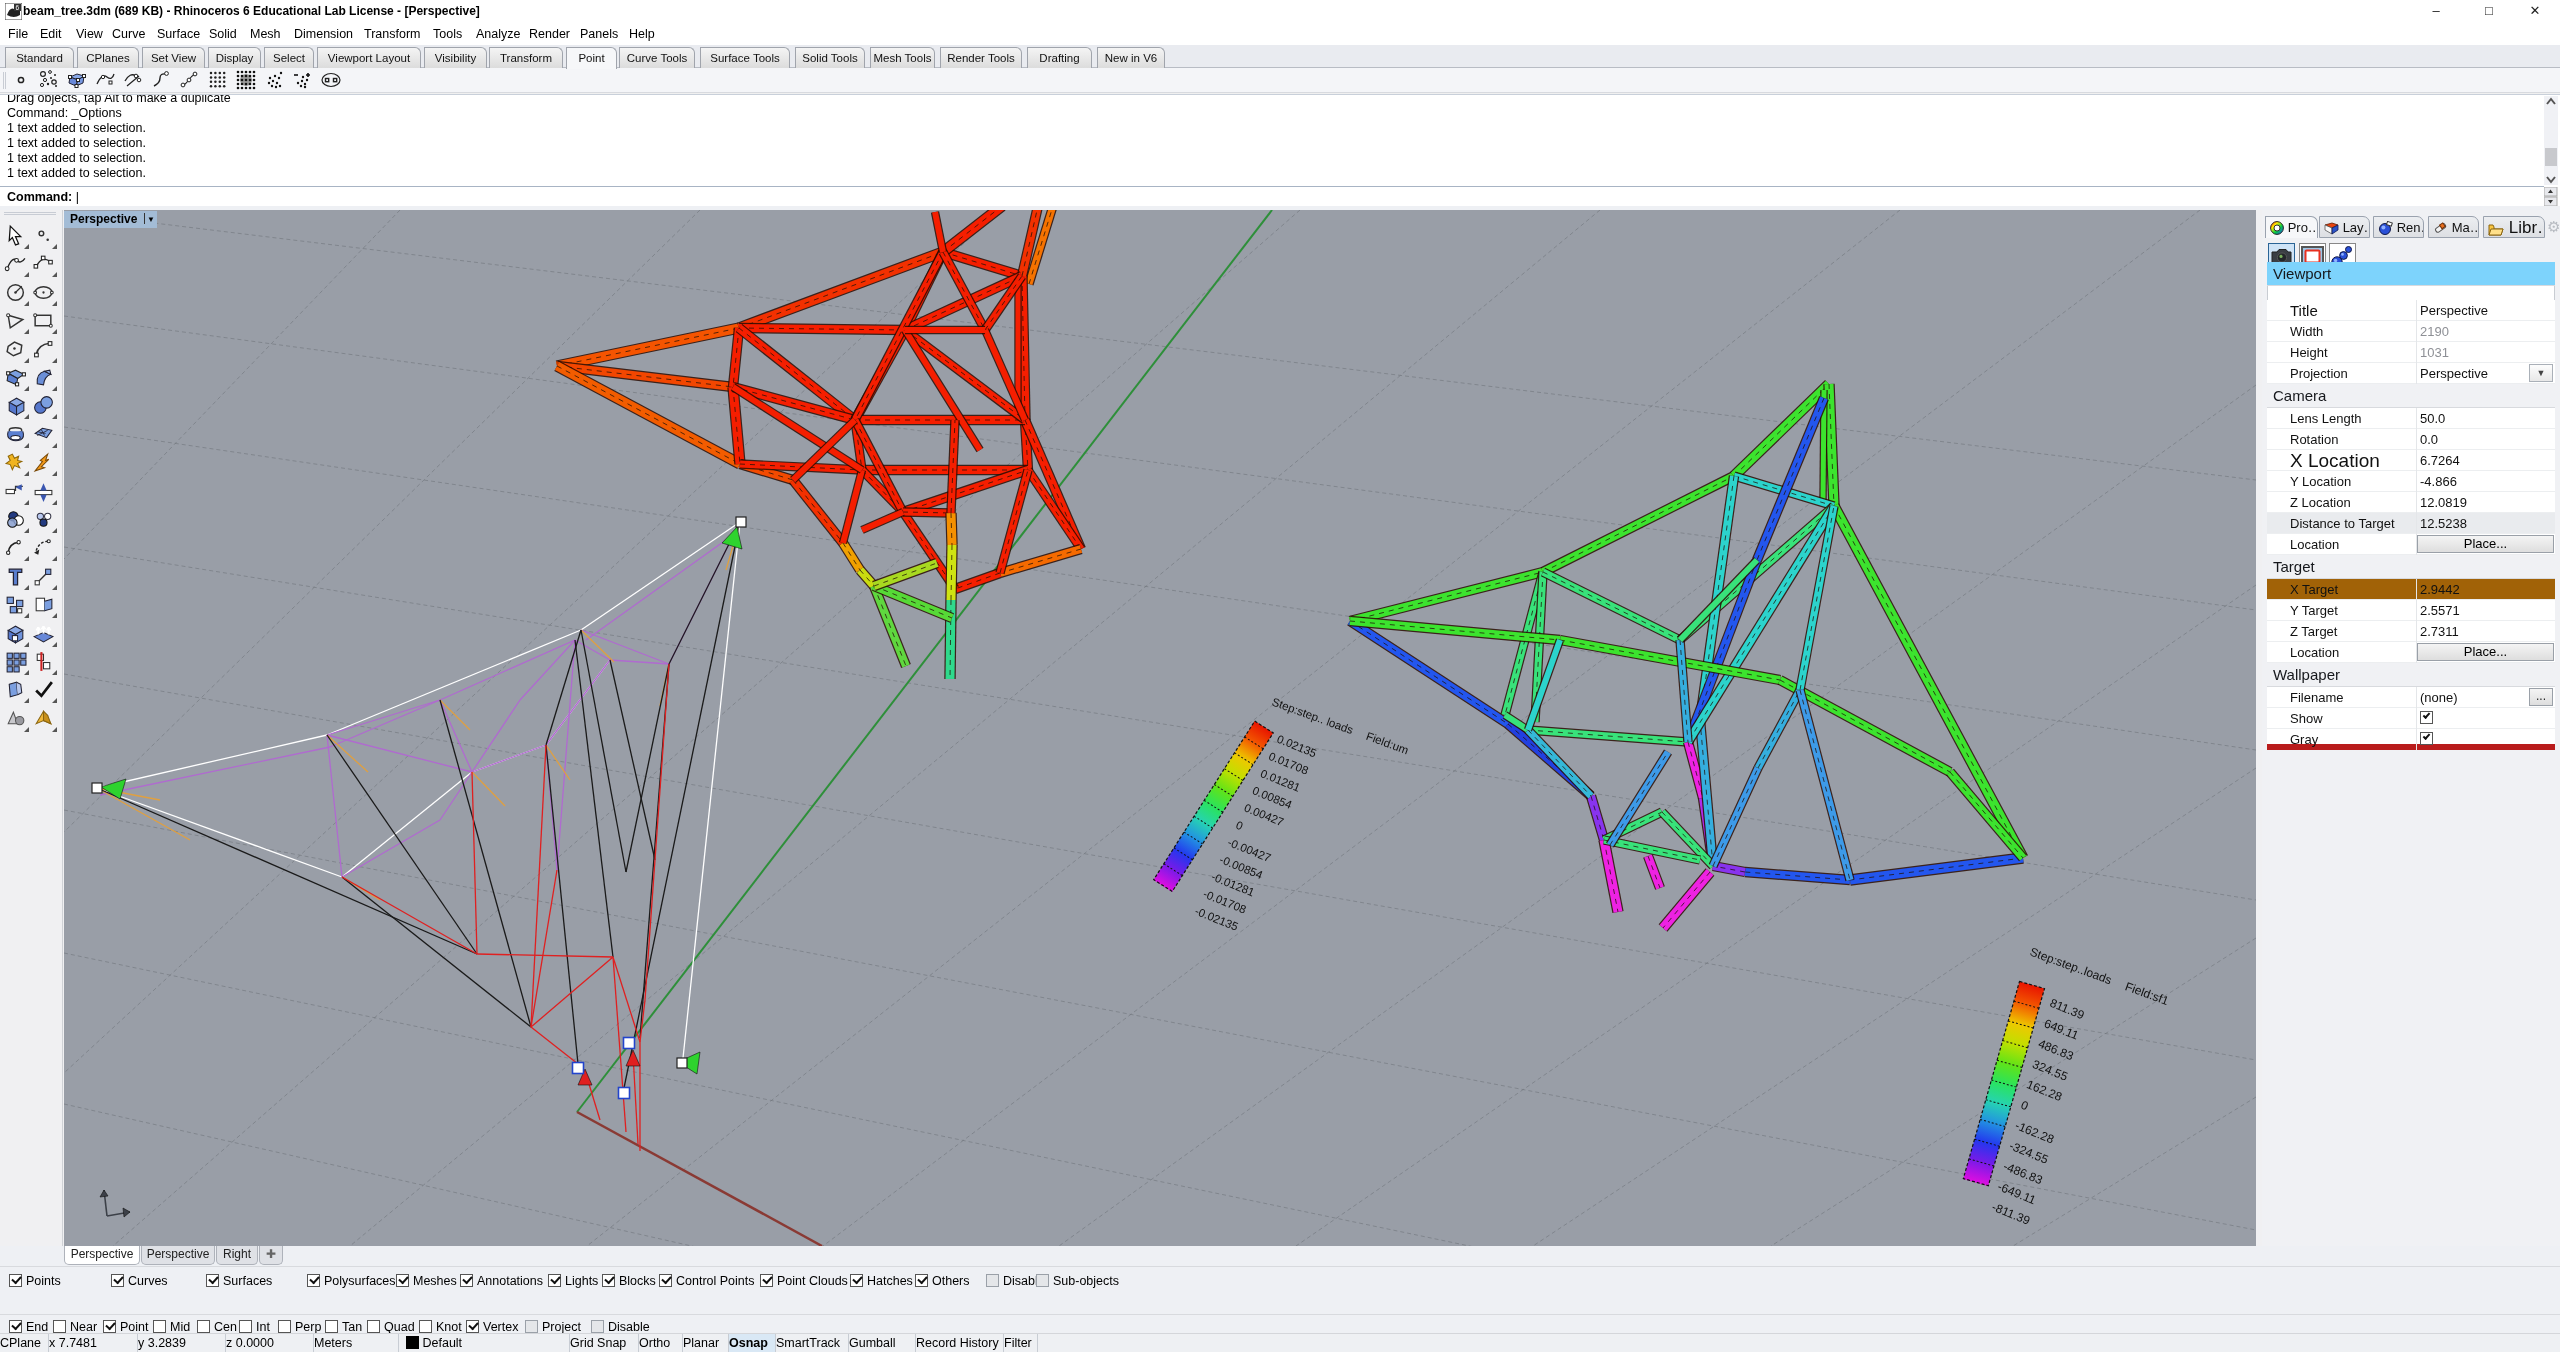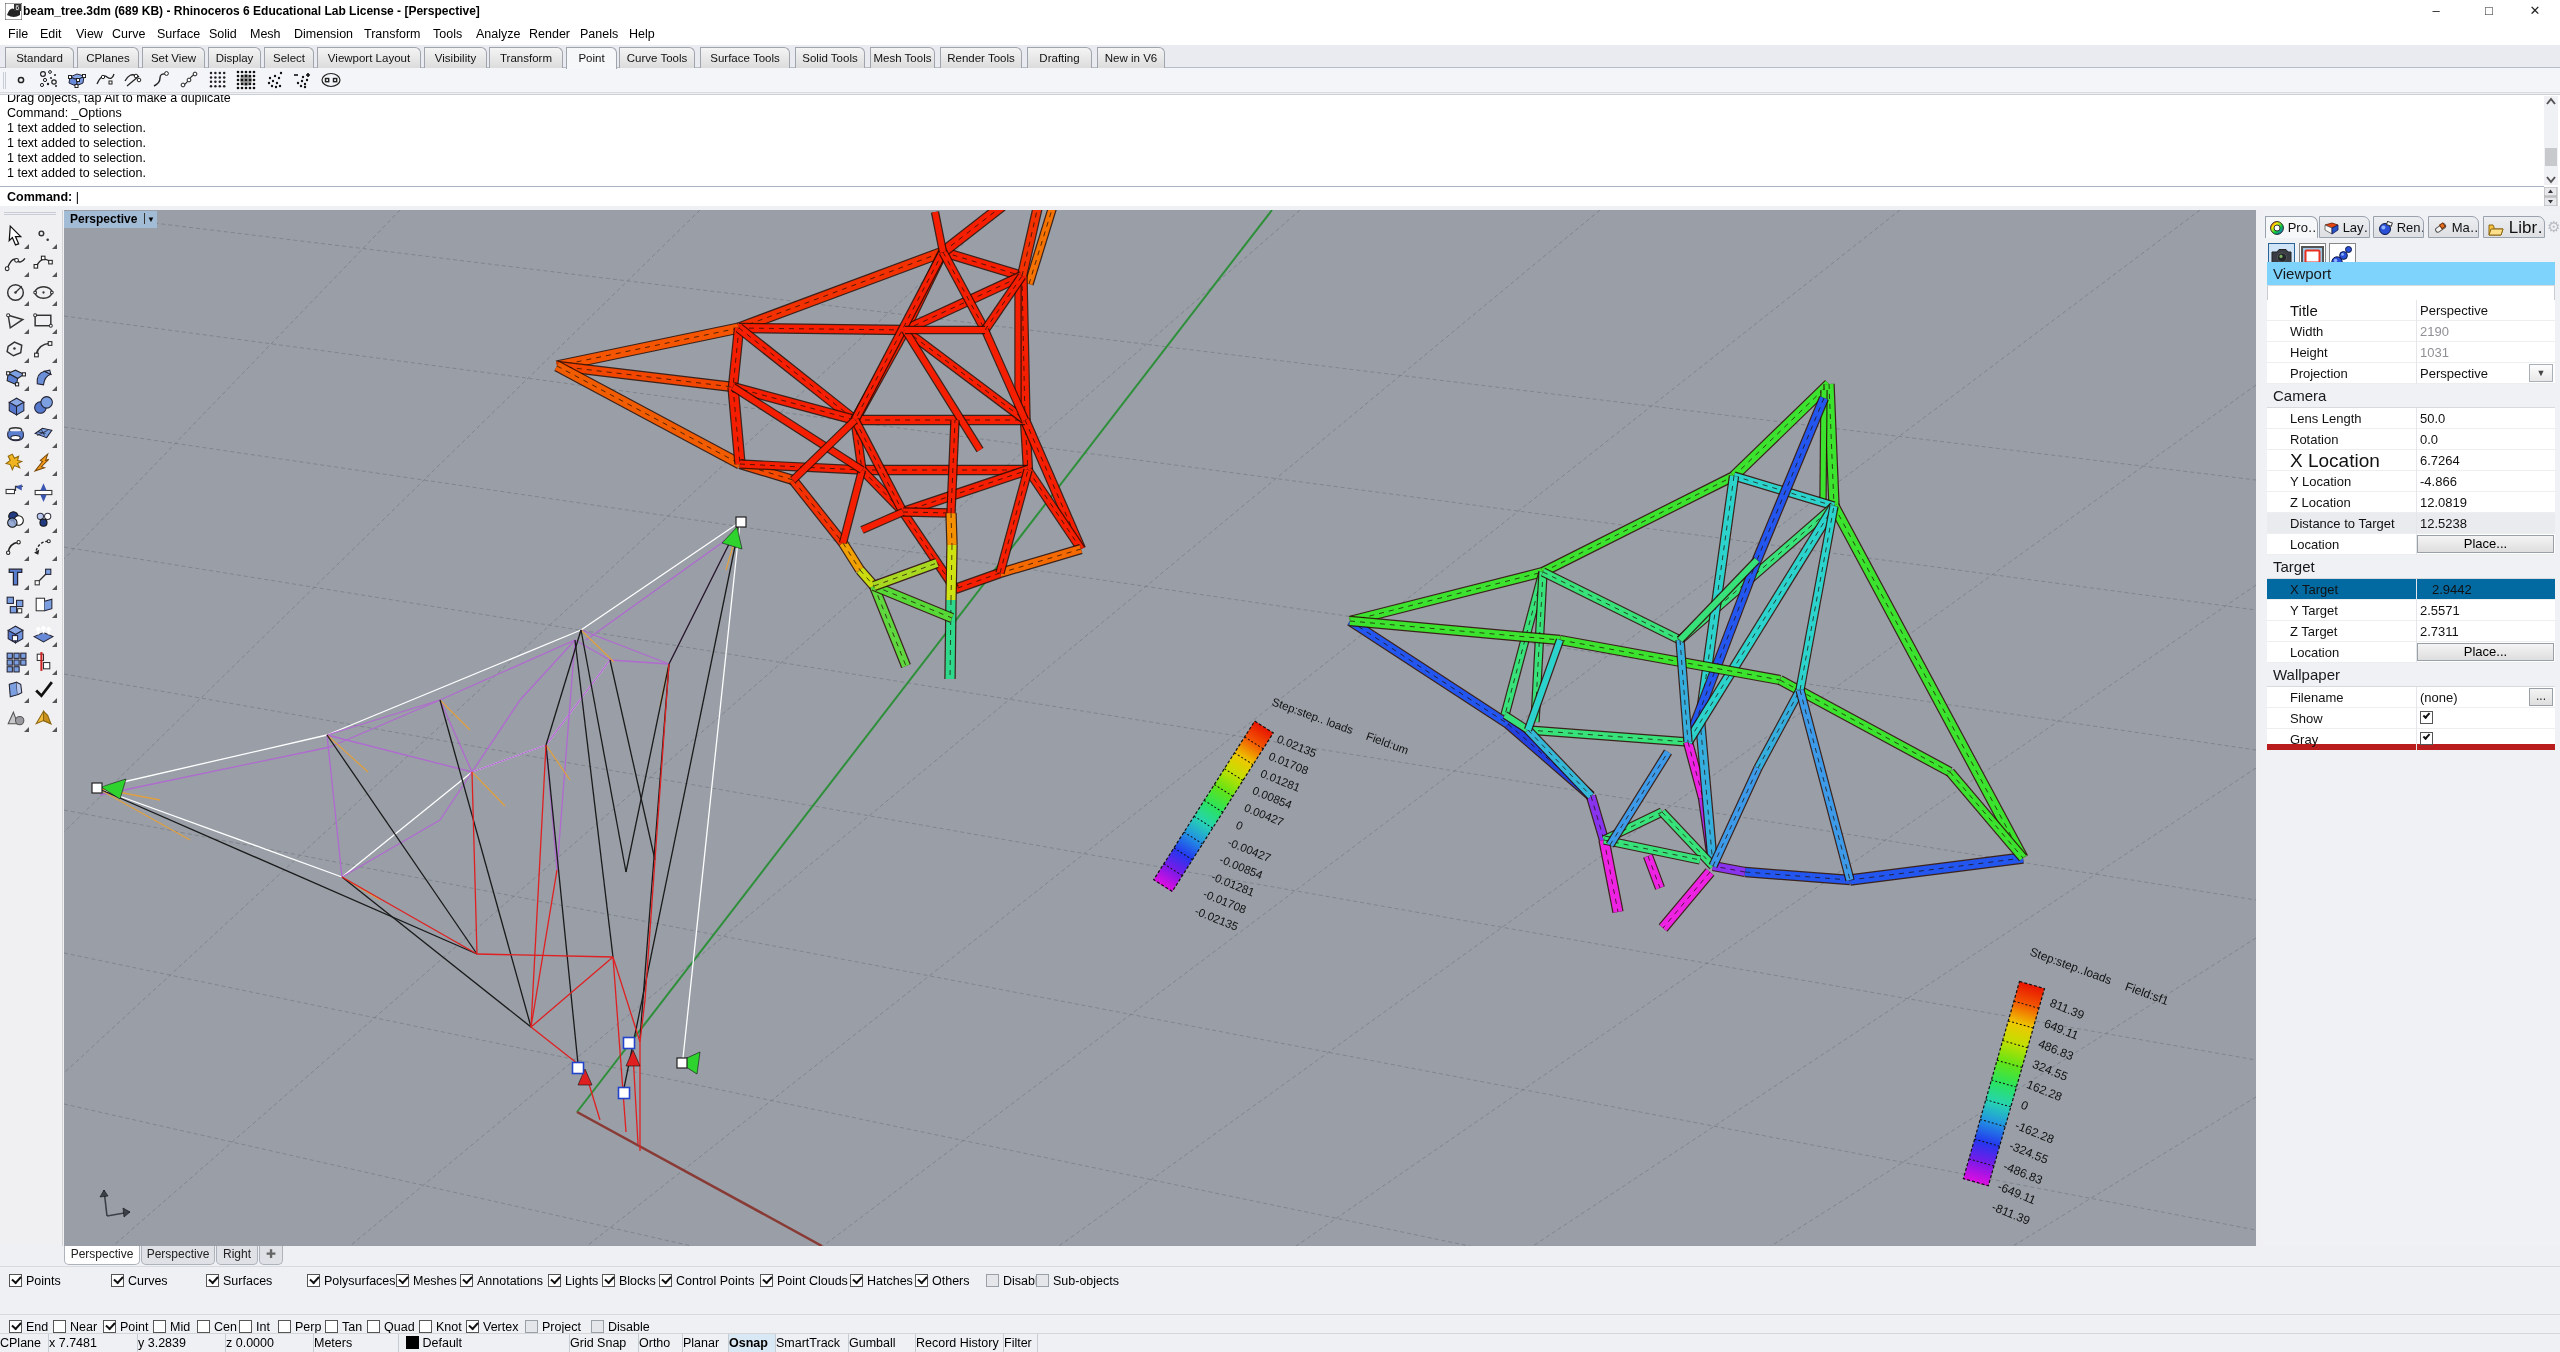--- a/index.html
+++ b/index.html
@@ -1056,24 +1056,24 @@
         <div style="position:absolute;left:23px;top:0;width:126px;height:21px;font-size:13px;color:#111;line-height:21px;white-space:nowrap">Distance to Target</div>
         <div style="position:absolute;left:149px;top:0;width:1px;height:21px;background:#e4e6e9"></div>
         <div style="position:absolute;left:153px;top:0;width:110px;height:21px;font-size:13px;color:#111;line-height:21px;white-space:nowrap">12.5238</div>
       </div>
       <div style="position:absolute;left:5px;top:324px;width:288px;height:21px;background:#fff;border-bottom:1px solid #eceef0">
         <div style="position:absolute;left:23px;top:0;width:126px;height:21px;font-size:13px;color:#111;line-height:21px;white-space:nowrap">Location</div>
         <div style="position:absolute;left:149px;top:0;width:1px;height:21px;background:#e4e6e9"></div>
         <div style="position:absolute;left:150px;top:1px;width:137px;height:18px;background:linear-gradient(#f4f4f4,#dedede);border:1px solid #9aa0a8;font-size:13px;text-align:center;line-height:16px">Place...</div>
       </div>
       <div style="position:absolute;left:5px;top:345px;width:288px;height:24px;background:#f0f1f4;border-bottom:1px solid #d8dade;font-size:15px;color:#16181c;line-height:24px;padding-left:6px">Target</div>
-      <div style="position:absolute;left:5px;top:369px;width:288px;height:21px;background:#0369a1;border-bottom:1px solid #eceef0">
+      <div style="position:absolute;left:5px;top:369px;width:288px;height:21px;background:#a16207;border-bottom:1px solid #eceef0">
         <div style="position:absolute;left:23px;top:0;width:126px;height:21px;font-size:13px;color:#111;line-height:21px;white-space:nowrap">X Target</div>
         <div style="position:absolute;left:149px;top:0;width:1px;height:21px;background:#e4e6e9"></div>
-        <div style="position:absolute;left:165px;top:0;width:110px;height:21px;font-size:13px;color:#111;line-height:21px;white-space:nowrap">2.9442</div>
+        <div style="position:absolute;left:153px;top:0;width:110px;height:21px;font-size:13px;color:#111;line-height:21px;white-space:nowrap">2.9442</div>
       </div>
       <div style="position:absolute;left:5px;top:390px;width:288px;height:21px;background:#fff;border-bottom:1px solid #eceef0">
         <div style="position:absolute;left:23px;top:0;width:126px;height:21px;font-size:13px;color:#111;line-height:21px;white-space:nowrap">Y Target</div>
         <div style="position:absolute;left:149px;top:0;width:1px;height:21px;background:#e4e6e9"></div>
         <div style="position:absolute;left:153px;top:0;width:110px;height:21px;font-size:13px;color:#111;line-height:21px;white-space:nowrap">2.5571</div>
       </div>
       <div style="position:absolute;left:5px;top:411px;width:288px;height:21px;background:#fff;border-bottom:1px solid #eceef0">
         <div style="position:absolute;left:23px;top:0;width:126px;height:21px;font-size:13px;color:#111;line-height:21px;white-space:nowrap">Z Target</div>
         <div style="position:absolute;left:149px;top:0;width:1px;height:21px;background:#e4e6e9"></div>
         <div style="position:absolute;left:153px;top:0;width:110px;height:21px;font-size:13px;color:#111;line-height:21px;white-space:nowrap">2.7311</div>

